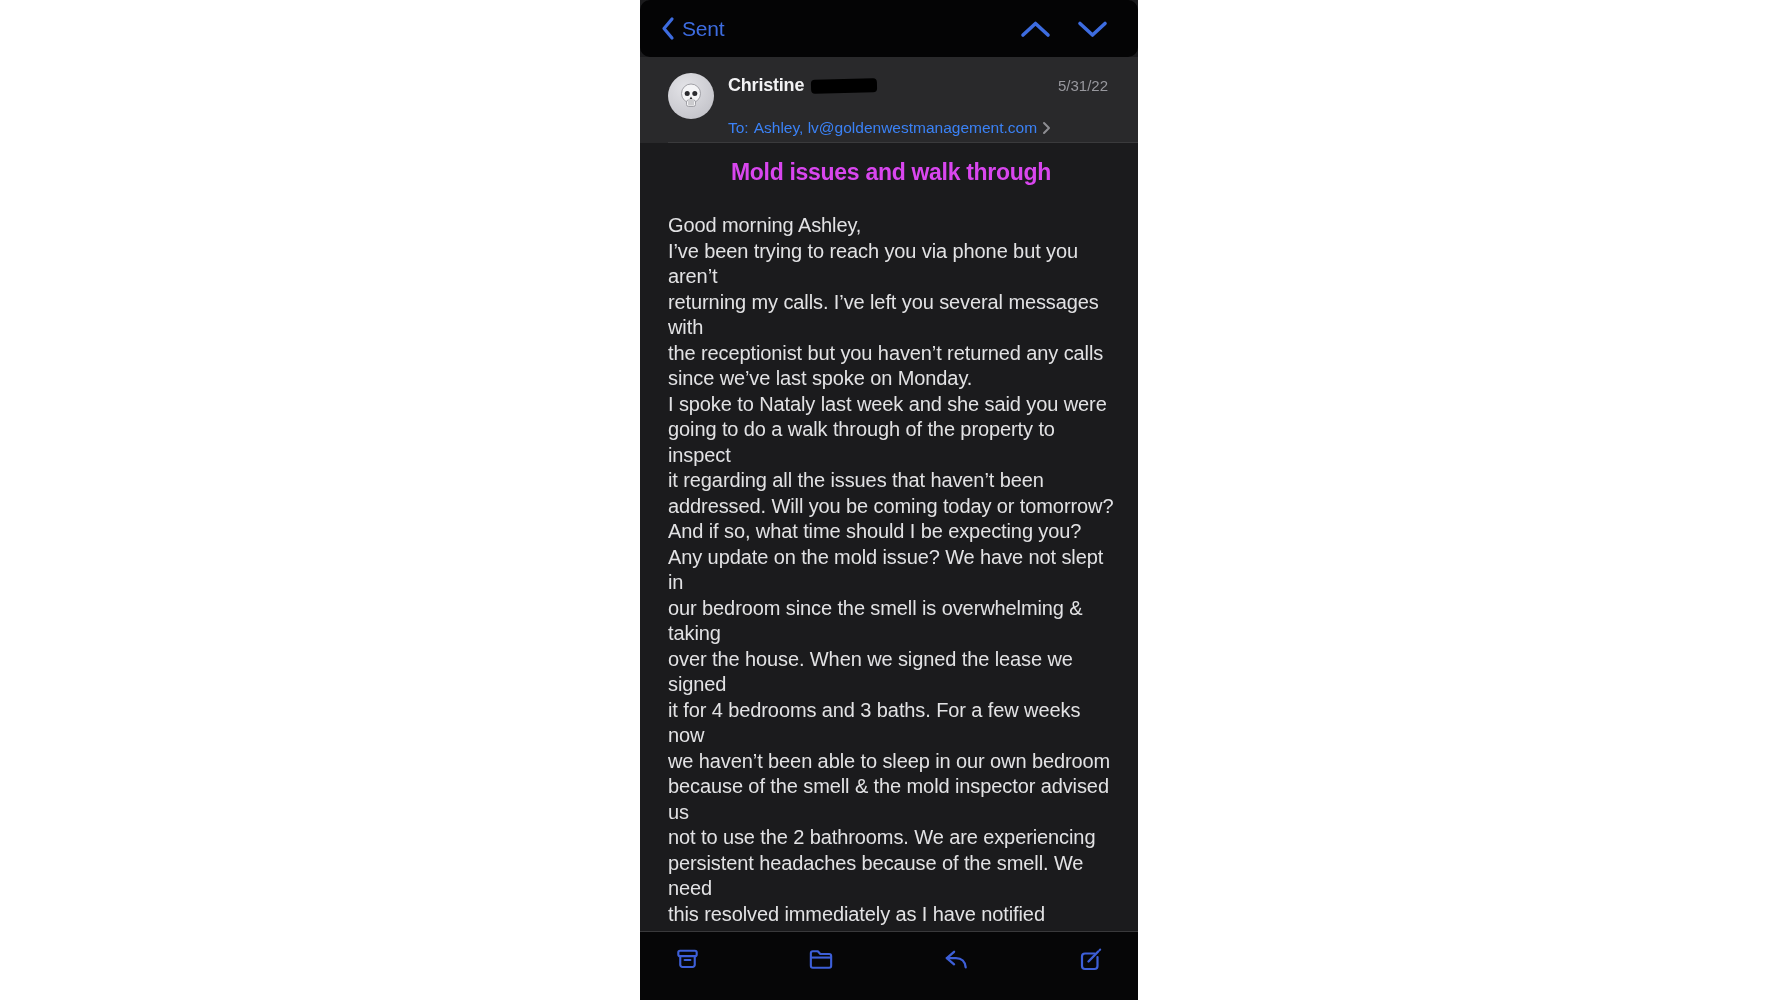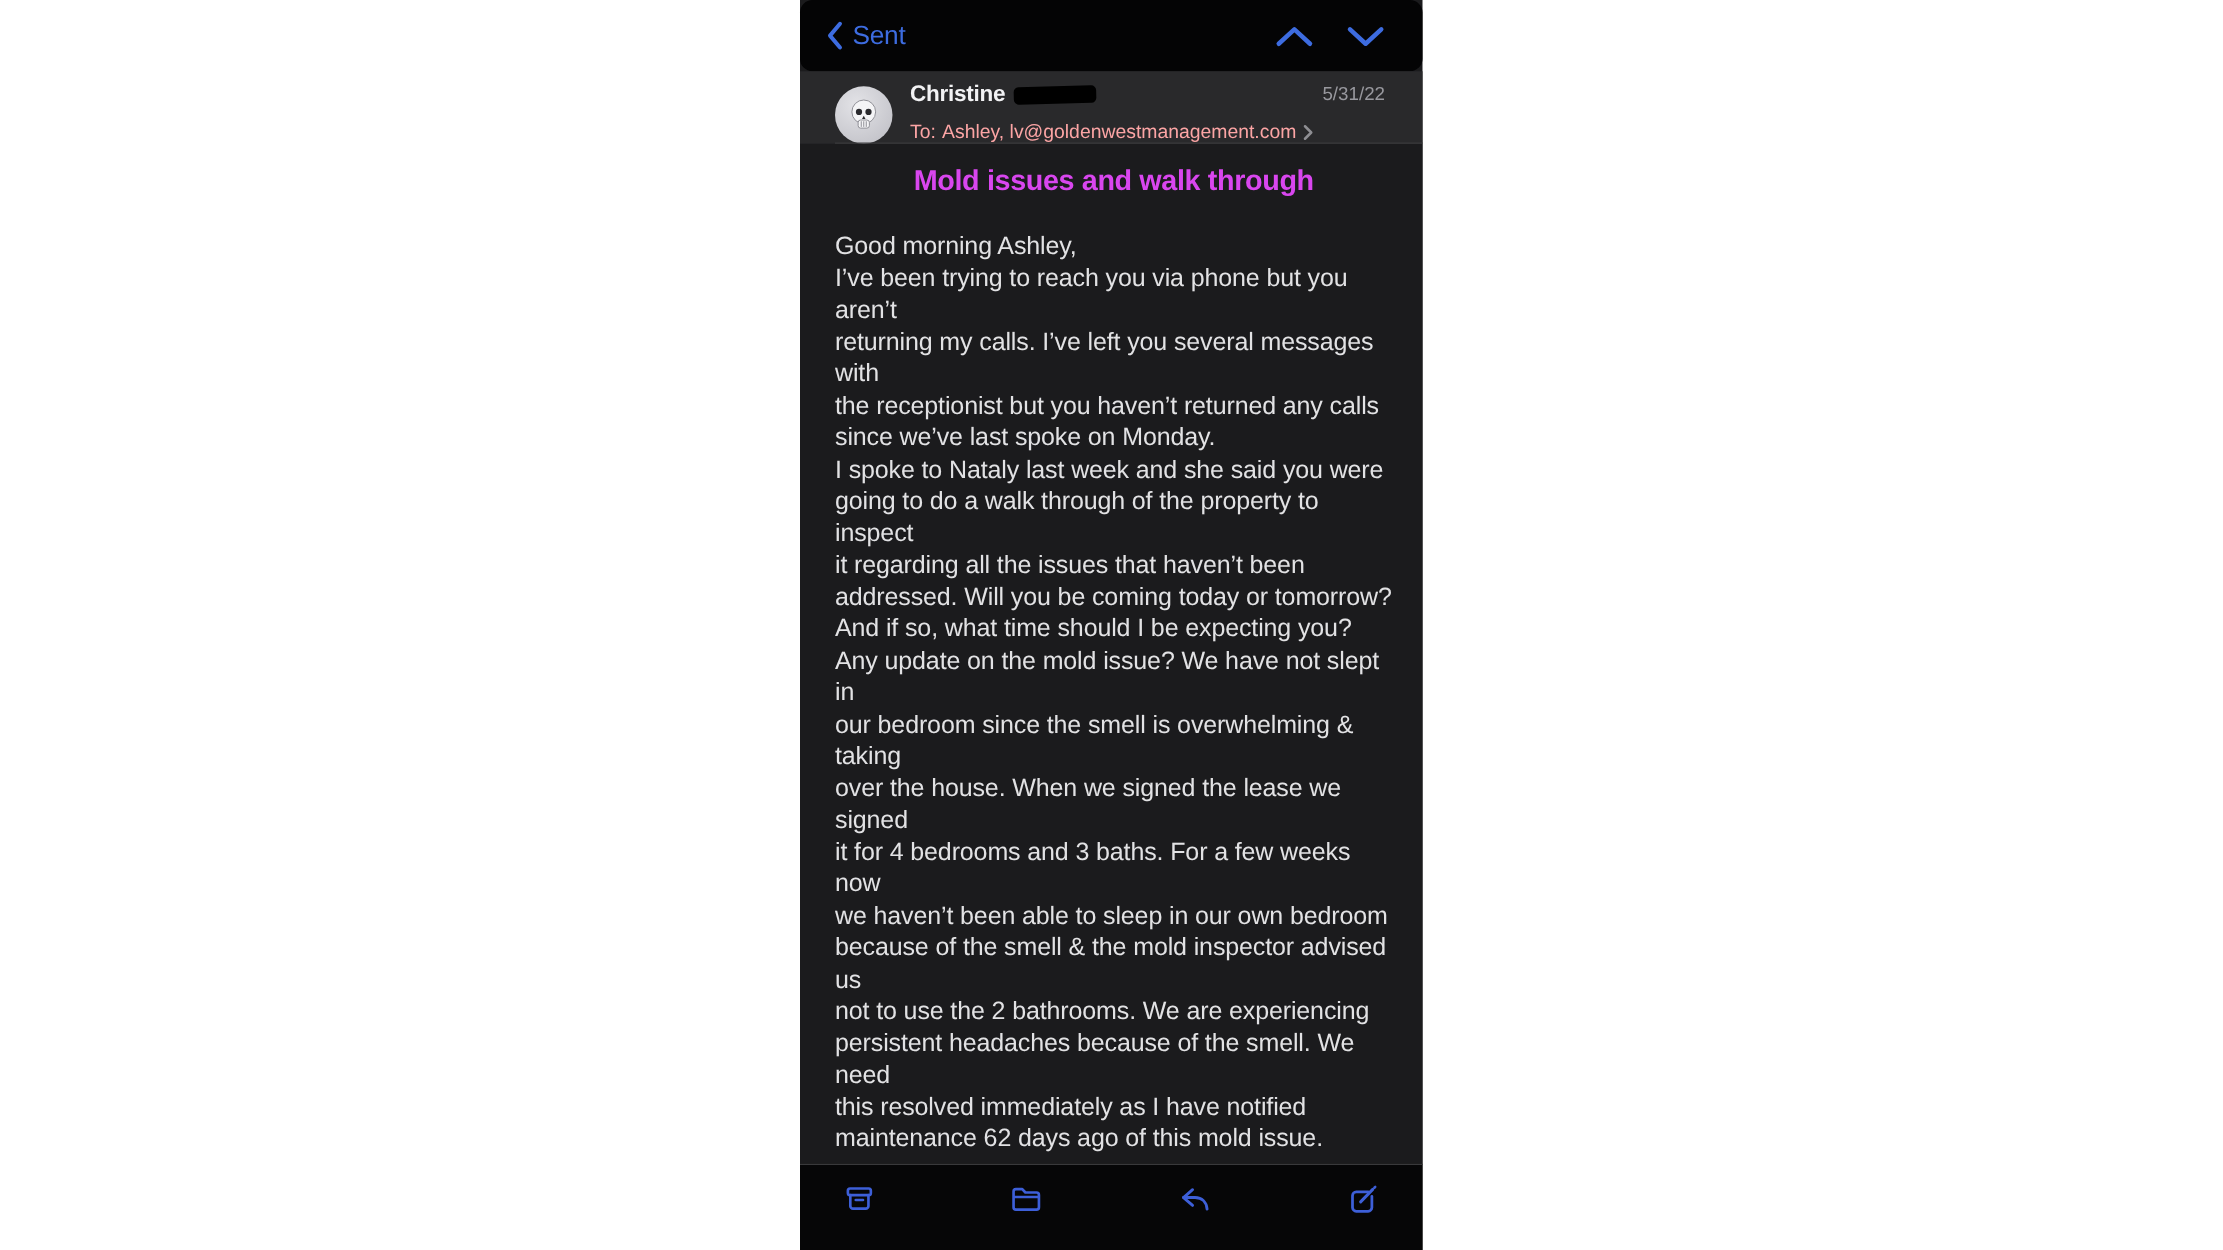--- a/index.html
+++ b/index.html
@@ -45,24 +45,24 @@
     display: flex;
     align-items: center;
     gap: 26px;
   }
   .nav-arrows .arrow { cursor: pointer; display: flex; }
   
   .header-card {
     position: relative;
     background: #29292b;
     padding: 9px 30px 0 28px;
-    height: 58px;
+    height: 86px;
     box-sizing: border-box;
     display: flex;
-    align-items: flex-end;
+    align-items: flex-start;
   }
   .avatar {
     width: 46px;
     height: 46px;
     border-radius: 50%;
     background: radial-gradient(circle at 38% 32%, #e3e3e7, #c6c6cc 75%);
     flex: 0 0 auto;
     margin-top: 7px;
     display: flex;
     align-items: center;
@@ -93,26 +93,26 @@
     border-radius: 4px;
     margin-left: 7px;
     transform: rotate(-1.5deg);
   }
   .date {
     margin-left: auto;
     color: #98989e;
     font-size: 15px;
   }
   .to-row {
-    margin-top: 11px;
+    margin-top: 23px;
     display: flex;
     align-items: center;
     gap: 5px;
     font-size: 15.5px;
-    color: #fca5a5;
+    color: #3b82f6;
     cursor: pointer;
     white-space: nowrap;
   }
   .header-divider {
     position: absolute;
     left: 28px;
     right: 0;
     bottom: 0;
     height: 1px;
     background: #3a3a3c;

